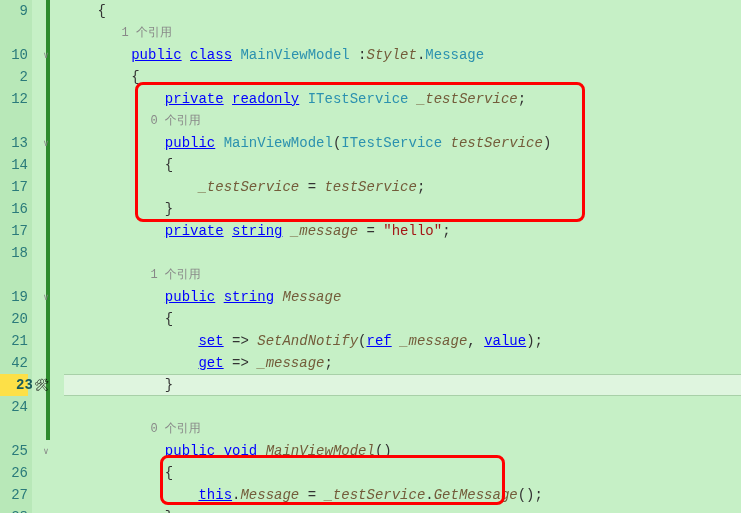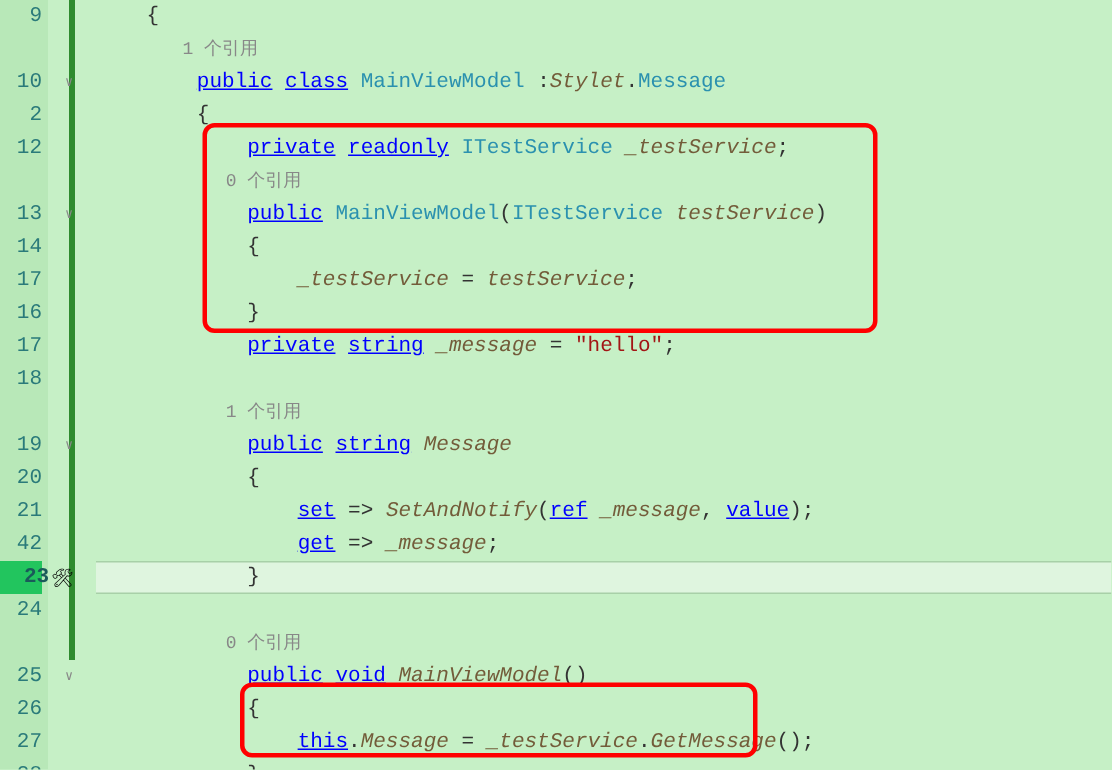--- a/index.html
+++ b/index.html
@@ -15,21 +15,21 @@
   .editor { display: flex; height: 100%; }
   .gutter {
     width: 32px;
     background: #b8e8b8;
     text-align: right;
     padding-right: 4px;
     color: #2a7a7a;
     flex-shrink: 0;
   }
   .gutter .ln { height: 22px; line-height: 22px; }
-  .gutter .ln.active { background: #22c55e; color: #1a5a5a; font-weight: bold; padding-left: 16px; }
+  .gutter .ln.active { background: #fde047; color: #1a5a5a; font-weight: bold; padding-left: 16px; }
   .margin {
     width: 28px;
     background: #c6f0c6;
     flex-shrink: 0;
     position: relative;
   }
   .margin .mk { height: 22px; display: flex; align-items: center; justify-content: center; position: relative; }
   .changebar { position: absolute; left: 14px; top: 0; width: 4px; background: #2e8b2e; }
   .fold { color: #888; font-size: 9px; cursor: pointer; }
   .screwdriver { position: absolute; left: 2px; font-size: 12px; }

